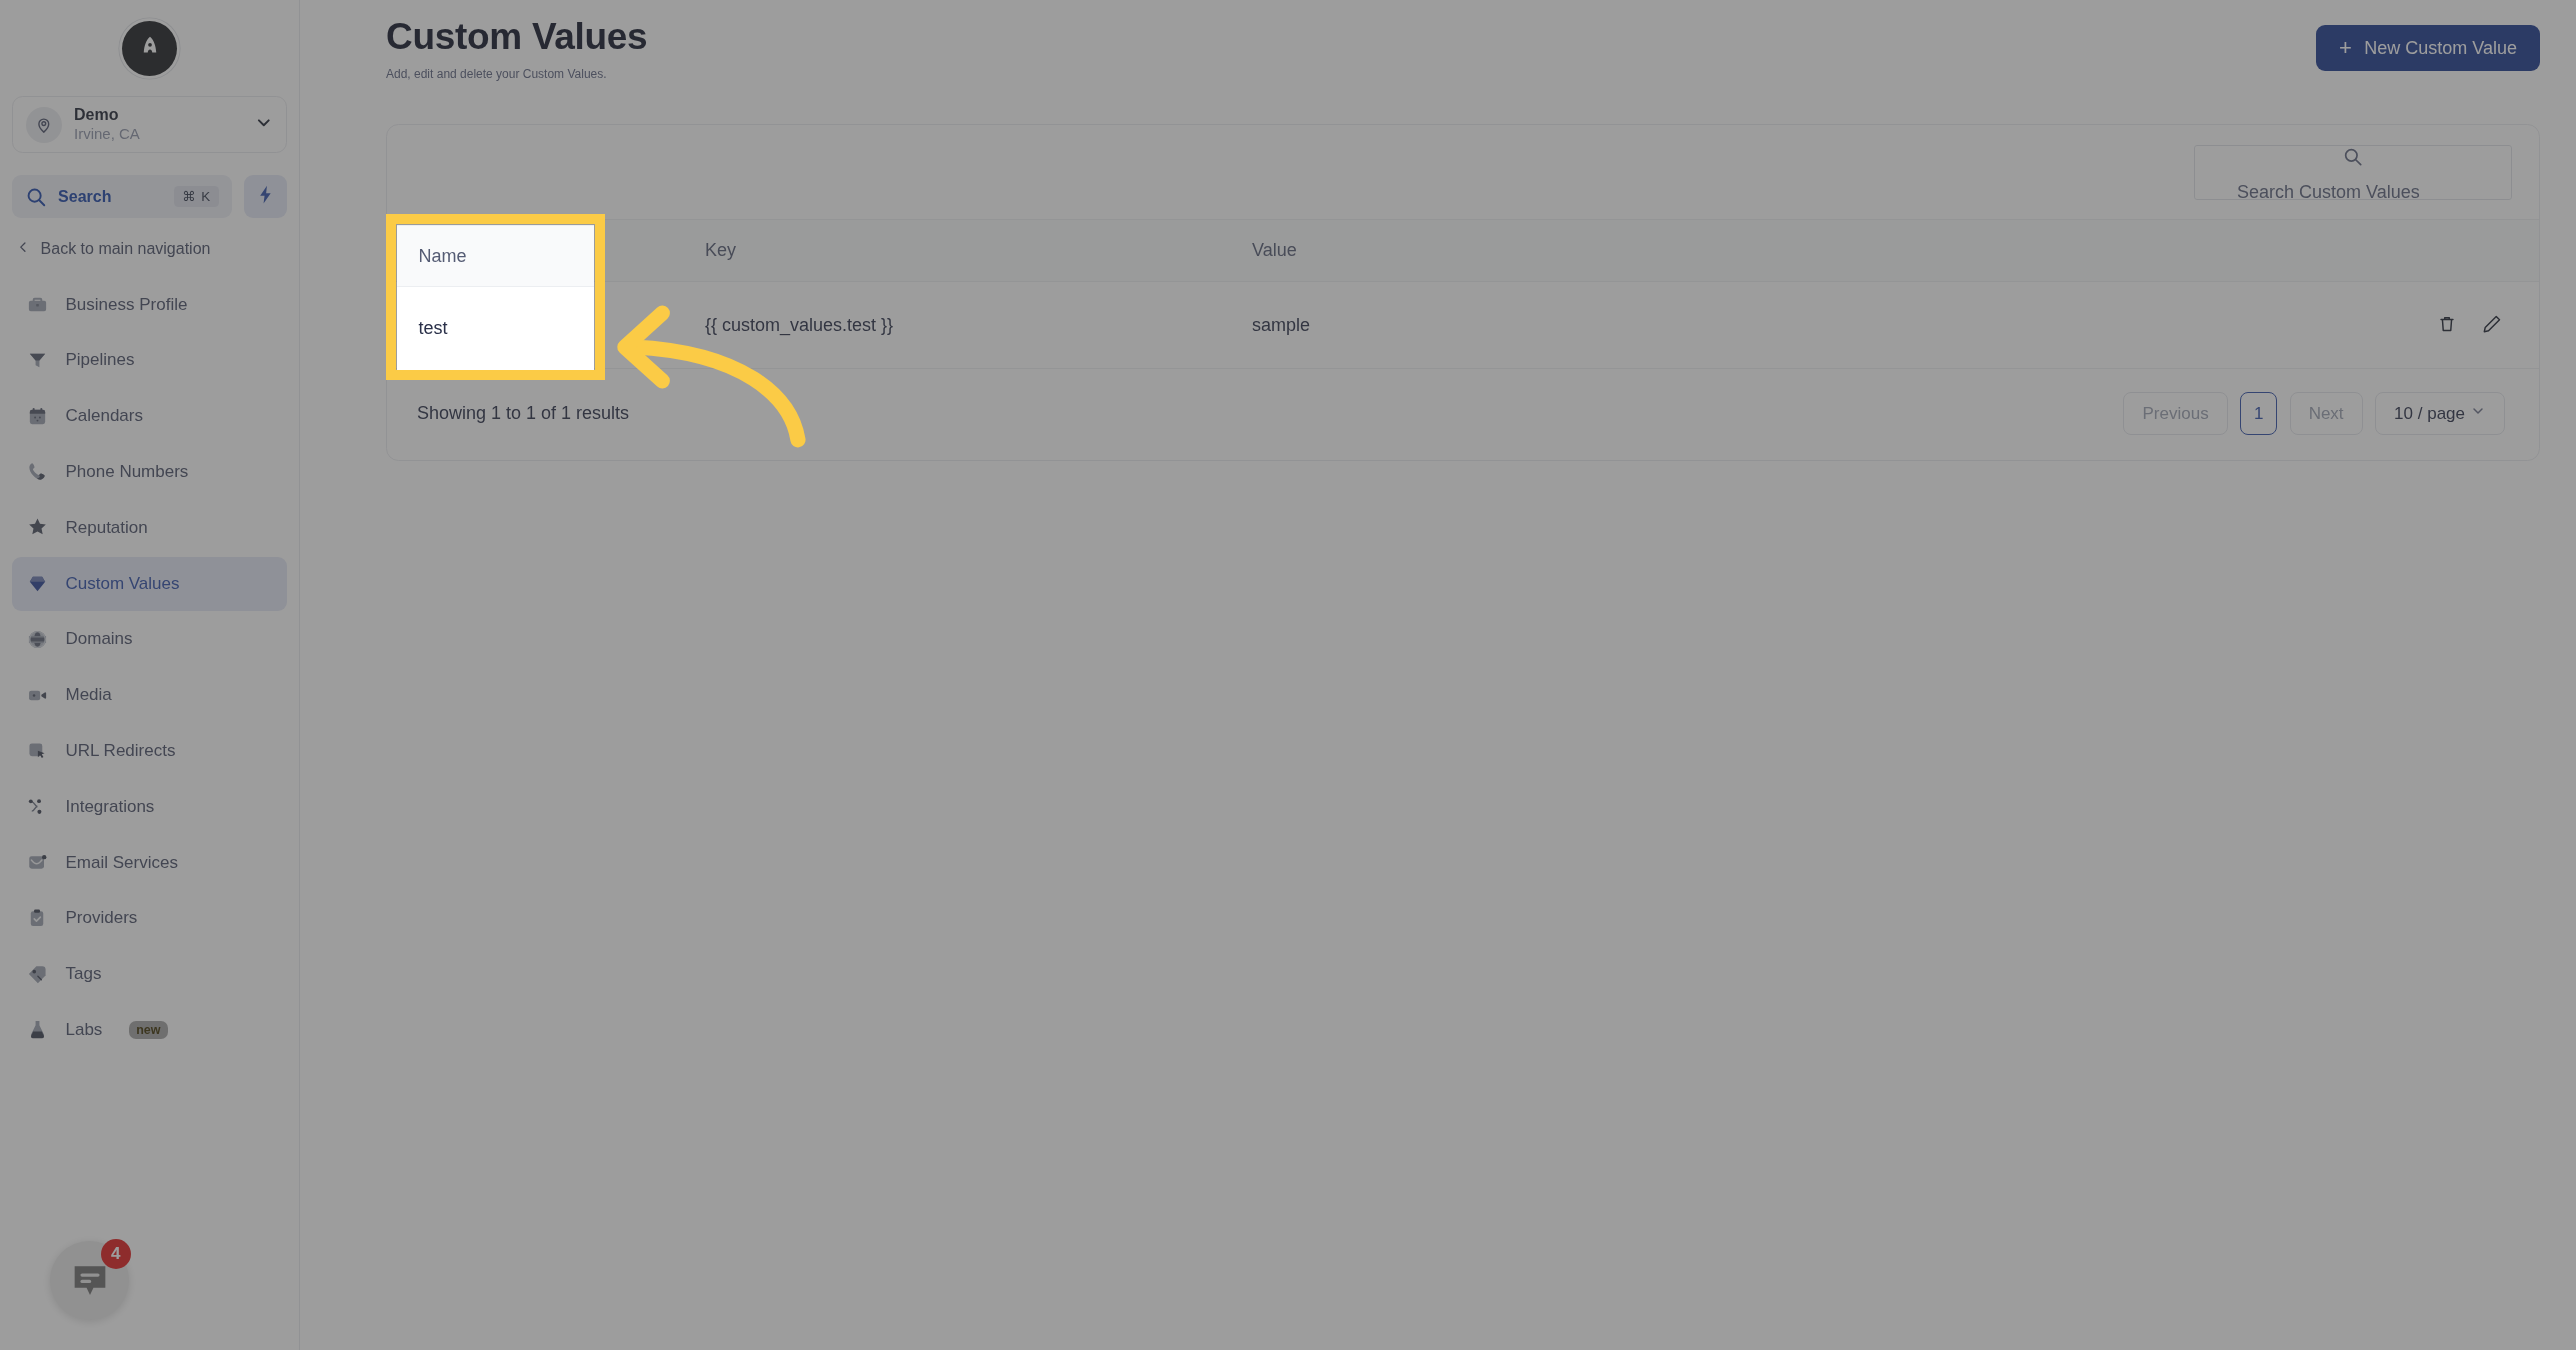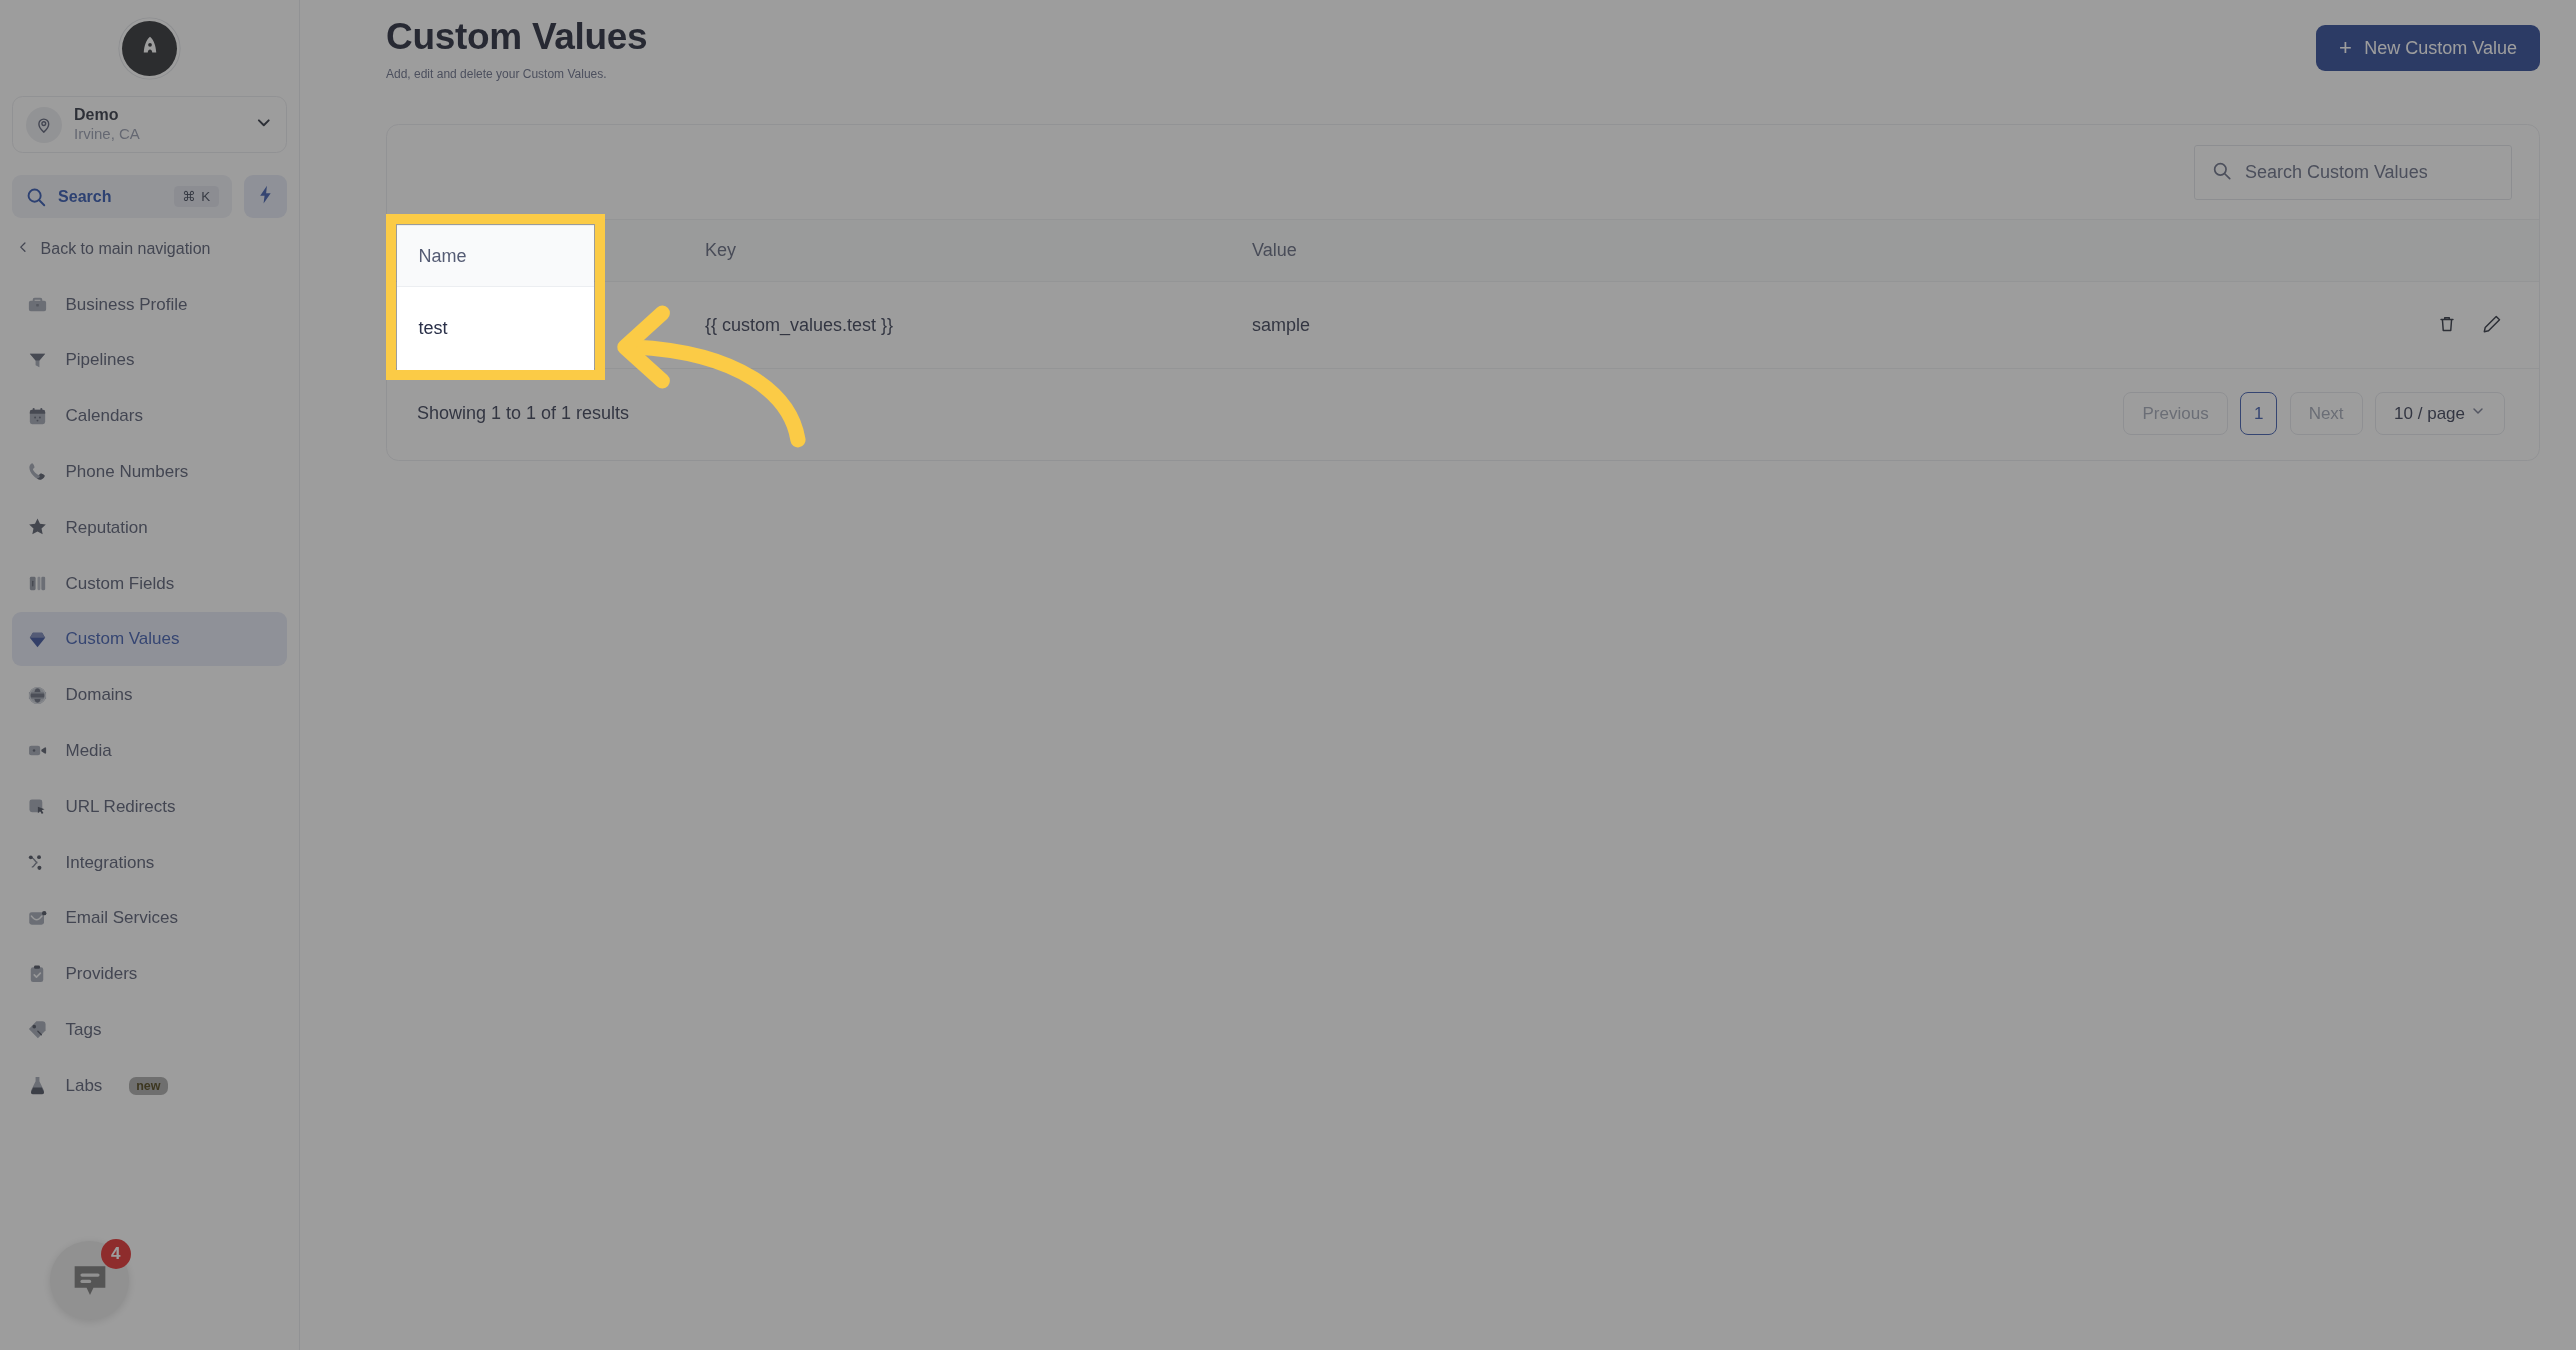--- a/index.html
+++ b/index.html
@@ -104,21 +104,21 @@
   .primary-btn .plus{font-size:22px;line-height:1;font-weight:400;}
 
   .card{
     margin-top:43px;
     background:#ffffff;border:0.9px solid #e9eaee;border-radius:12.5px;
     overflow:hidden;
   }
   .card-top{ padding:19.6px 27px; display:flex; justify-content:flex-end; }
   .tbl-search{
     width:318px;height:55px;border:0.9px solid #dfe1e7;border-radius:3px;
-    display:flex;align-items:center;gap:12.5px;padding:0 16px;
+    display:flex;align-items:center;gap:12.5px;padding:0 16px;flex-direction:column;
   }
   .tbl-search svg{width:21.4px;height:21.4px;flex:0 0 auto;}
   .tbl-search input{
     border:none;outline:none;background:transparent;flex:1;
     font-size:18px;color:#3b4259;font-family:inherit;
   }
   .tbl-search input::placeholder{color:#5c637c;}
 
   table{ width:100%; border-collapse:collapse; }
   thead th{
@@ -309,31 +309,20 @@
 
       <div class="nav-item">
         <span class="ico">
           <svg viewBox="0 0 24 24">
               <path d="M12 2.5l2.6 5.6 6.1.7-4.5 4.2 1.2 6.1L12 16.2l-5.4 2.9 1.2-6.1L3.3 8.8l6.1-.7z" fill="#4b5060"></path>
             </svg>
         </span>
         <span class="nav-lbl">Reputation</span>
       </div>
 
-      <div class="nav-item">
-        <span class="ico">
-          <svg viewBox="0 0 24 24">
-              <rect x="4" y="5" width="6" height="14" rx="1.4" fill="#8a909f"></rect>
-              <rect x="12" y="5" width="3" height="14" rx="1.2" fill="#b4b9c4"></rect>
-              <rect x="16" y="5" width="4" height="14" rx="1.2" fill="#9aa0ae"></rect>
-              <rect x="6.4" y="9" width="1.3" height="6" rx=".6" fill="#4b5060"></rect>
-            </svg>
-        </span>
-        <span class="nav-lbl">Custom Fields</span>
-      </div>
 
       <div class="nav-item active">
         <span class="ico">
           <svg viewBox="0 0 24 24">
               <path d="M7.2 5h9.6L20 10.2 12 20 4 10.2z" fill="#2b4394"></path>
               <path d="M7.2 5h9.6L20 10.2H4z" fill="#6c7bb0"></path>
             </svg>
         </span>
         <span class="nav-lbl">Custom Values</span>
       </div>

